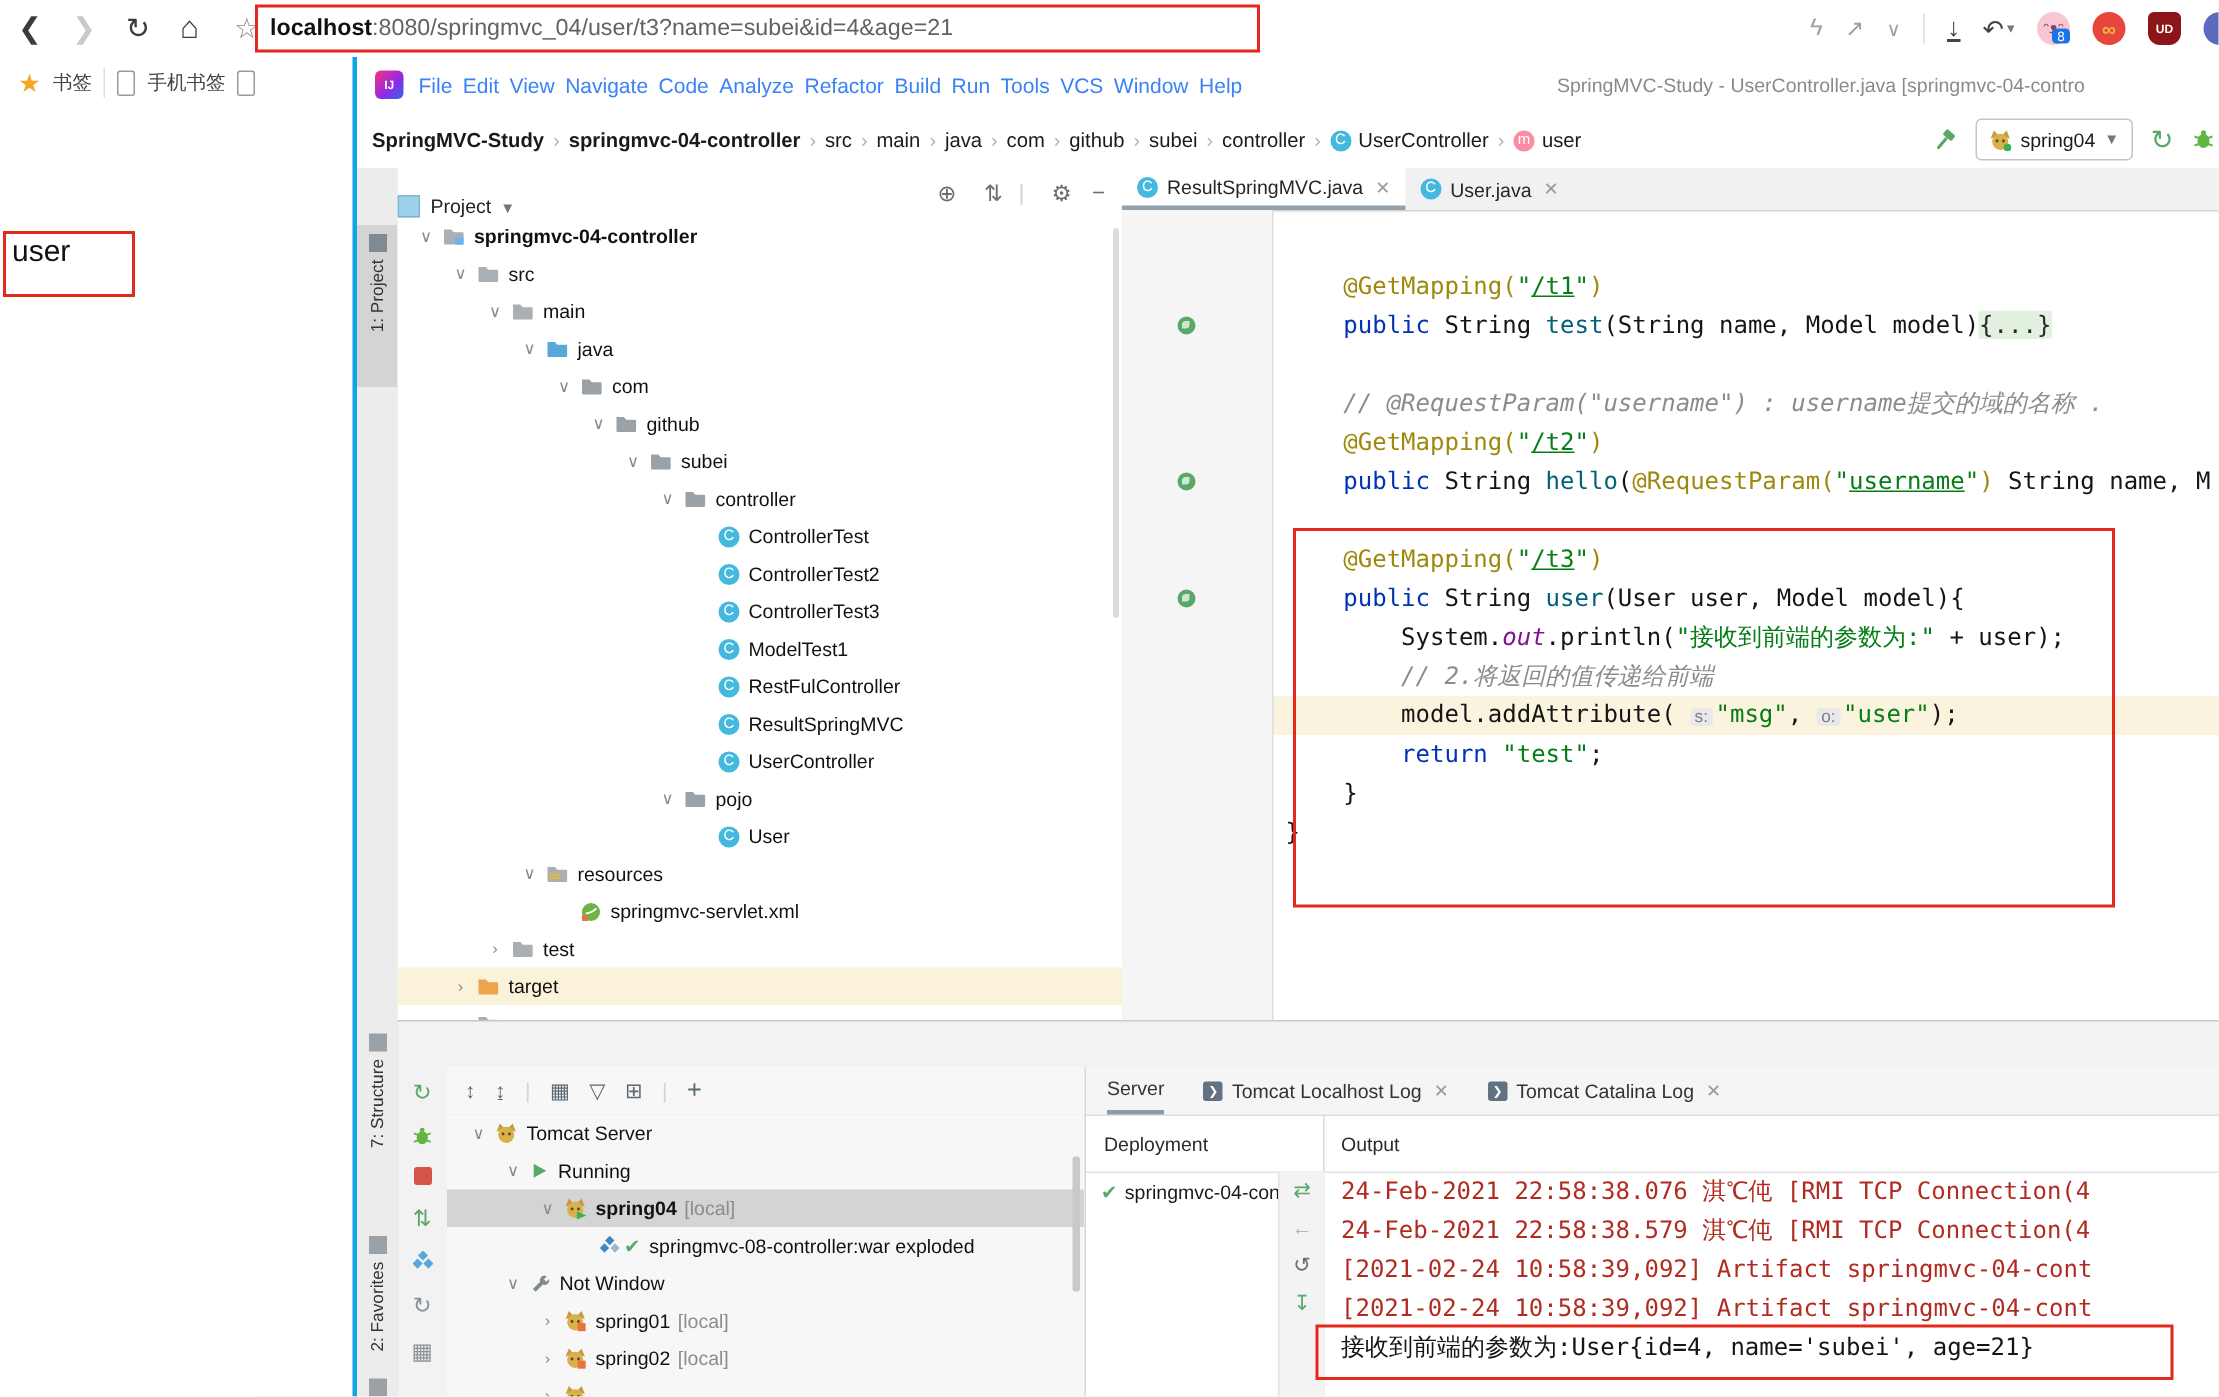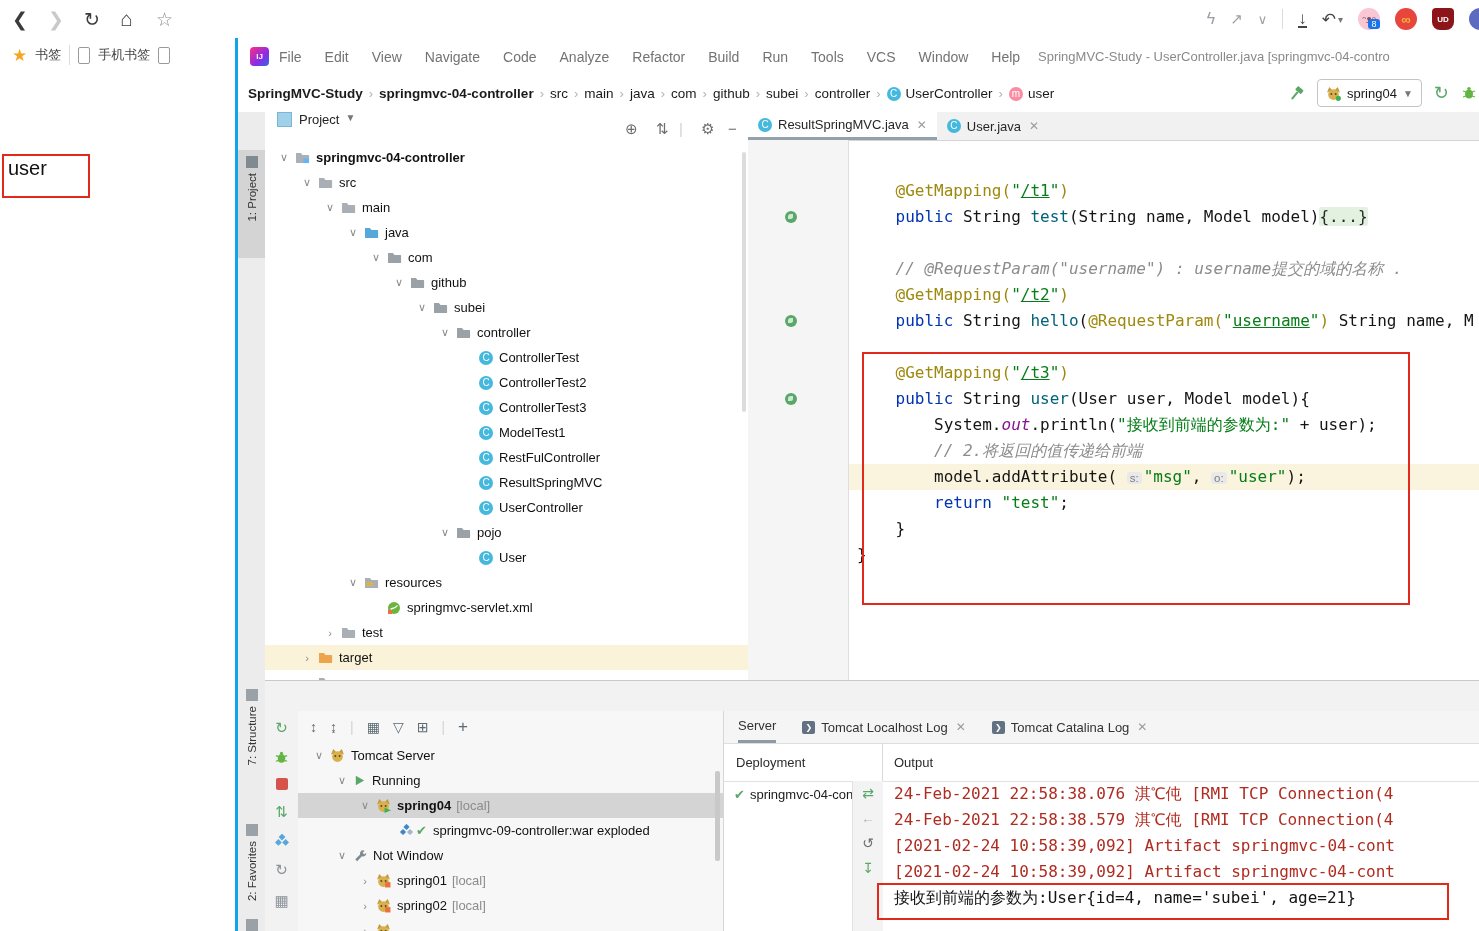--- a/index.html
+++ b/index.html
@@ -28,21 +28,21 @@
   #browser-page{left:0;top:72px;width:235px;height:859px;background:#fff}
   #user-box{left:2px;top:82px;width:84px;height:40px;border:2.5px solid #e3281c}
   #page-user-text{font-size:20px;color:#111;padding:1px 4px;font-family:"Liberation Sans",sans-serif}
 
   
   #ide{left:235px;top:38px;width:1244px;height:893px;background:#f2f2f2;border-left:3px solid #0ea5e9;overflow:hidden}
   #titlebar{left:0;top:0;width:1244px;height:37px;background:#fff;display:flex;align-items:center}
   #idea-logo{width:19px;height:19px;border-radius:4px;margin:0 10px 0 12px;
              background:linear-gradient(135deg,#fc317e 0%,#8c2ae8 60%,#2d6ce0 100%);
              color:#fff;font-size:8px;font-weight:bold;display:flex;align-items:center;justify-content:center}
-  #menu-row{display:flex;gap:23px;font-size:14px;color:#737373}
+  #menu-row{display:flex;gap:7px;font-size:14px;color:#3b82f6}
   .menu-item{cursor:default}
   #ide-title{position:absolute;left:800px;top:0;height:37px;width:440px;display:flex;align-items:center;
              color:#8a8a8a;font-size:13px;white-space:nowrap;overflow:hidden}
 
   #crumbbar{left:0;top:37px;width:1244px;height:37px;background:#fff;border-bottom:1px solid #d6d6d6;
             display:flex;align-items:center;padding-left:10px;font-size:13.5px}
   .crumb{display:flex;align-items:center;gap:5px;white-space:nowrap}
   .crumb.bold{font-weight:bold}
   .crumb-sep{color:#b3b3b3;margin:0 6px;font-size:13px}
   #run-widget{position:absolute;left:1050px;top:4px;display:flex;align-items:center;gap:12px}
@@ -51,21 +51,21 @@
   .caret{color:#777;font-size:10px}
 
   #toolstrip{left:0;top:74px;width:27px;height:819px;background:#ececec;border-right:1px solid #d6d6d6}
   .vtab{position:absolute;left:0;width:27px;display:flex;flex-direction:column;align-items:center;gap:5px;padding:6px 0}
   .vtab.active{background:#d4d4d4}
   .vlabel{writing-mode:vertical-rl;transform:rotate(180deg);font-size:11.5px;color:#333;white-space:nowrap}
   .mini-ic{width:12px;height:12px}
 
   
   #project-panel{left:27px;top:74px;width:483px;height:568px;background:#fff;border-right:1px solid #d6d6d6;overflow:hidden}
-  #project-header{height:33px;display:flex;align-items:flex-start;padding-left:12px;font-size:13px;color:#222;position:relative}
+  #project-header{height:33px;display:flex;align-items:flex-end;padding-left:0;font-size:13px;color:#222;position:relative}
   .ph-ic{position:absolute;top:8px;color:#6e6e6e;font-size:15px}
   #tree{position:absolute;left:0;top:33px;right:0;bottom:0;overflow:hidden}
   .trow{display:flex;align-items:center;height:25px;font-size:13px;white-space:nowrap}
   .trow.hl{background:#faf3d9}
   .chev{width:22px;text-align:center;color:#8a8a8a;font-size:11px;flex:none}
   .tlabel{margin-left:6px;color:#111}
   .tlabel.bold{font-weight:bold}
   .tsuffix{color:#8c8c8c;margin-left:5px}
   .cicn{width:14px;height:14px;border-radius:50%;color:#fff;font-size:10px;line-height:14px;text-align:center;flex:none;
         font-family:"Liberation Sans",sans-serif}
@@ -138,20 +138,24 @@
 <body>
 
 <div id="browser-toolbar" class="abs">
   <div id="nav-icons" class="abs">
       <span class="bic">❮</span>
       <span class="bic dim">❯</span>
       <span class="bic">↻</span>
       <span class="bic" style="font-size: 21px;">⌂</span>
       <span class="bic" style="color: rgb(138, 138, 138);">☆</span>
     </div>
+  <div id="url-box" class="abs">
+    <span id="url-host">localhost</span>
+      <span id="url-rest">:8080/springmvc_04/user/t3?name=subei&amp;id=4&amp;age=21</span>
+  </div>
   <div id="right-icons" class="abs">
       <span class="ic" style="color: rgb(154, 160, 166); font-size: 16px;">ϟ</span>
       <span class="ic" style="color: rgb(154, 160, 166); font-size: 15px;">↗</span>
       <span class="ic" style="color: rgb(154, 160, 166); font-size: 13px;">∨</span>
       <span class="vdiv"></span>
       <span class="ic" style="color: rgb(68, 68, 68); font-size: 17px; border-bottom: 2px solid rgb(68, 68, 68); line-height: 15px;">↓</span>
       <span class="ic">
         <span style="font-size:17px;color:#444">↶</span>
         <span class="caret" style="margin-left:2px">▾</span>
       </span>
@@ -729,21 +733,21 @@
           <div class="srow" style="padding-left: 79px;">
             <span class="chev"></span>
             <span class="ic">
               <svg width="15" height="14" viewBox="0 0 15 14">
                 <rect x="5.3" y="0.8" width="4.4" height="4.4" transform="rotate(45 7.5 3)" fill="#3e86c7"></rect>
                 <rect x="1.8" y="5.8" width="4.4" height="4.4" transform="rotate(45 4 8)" fill="#3e86c7"></rect>
                 <rect x="8.8" y="5.8" width="4.4" height="4.4" transform="rotate(45 11 8)" fill="#9fb6cc"></rect>
               </svg>
               <span style="color:#59a869;font-size:13px;margin-left:2px">✔</span>
             </span>
-            <span class="tlabel">springmvc-09-controller:war exploded</span>
+            <span class="tlabel">springmvc-08-controller:war exploded</span>
           </div>
           <div class="srow" style="padding-left: 33px;">
             <span class="chev">∨</span>
             <span class="ic">
               <svg width="14" height="14" viewBox="0 0 16 16">
                 <path d="M11.5 1.5a3.6 3.6 0 0 0-3.4 4.8L2.6 11.8l2.1 2.1 5.5-5.5A3.6 3.6 0 0 0 15 4.2l-2.1 2.1-1.9-1.9 2.1-2.1a3.6 3.6 0 0 0-1.6-.8z" fill="#7f8b91"></path>
               </svg>
             </span>
             <span class="tlabel">Not Window</span>
           </div>

